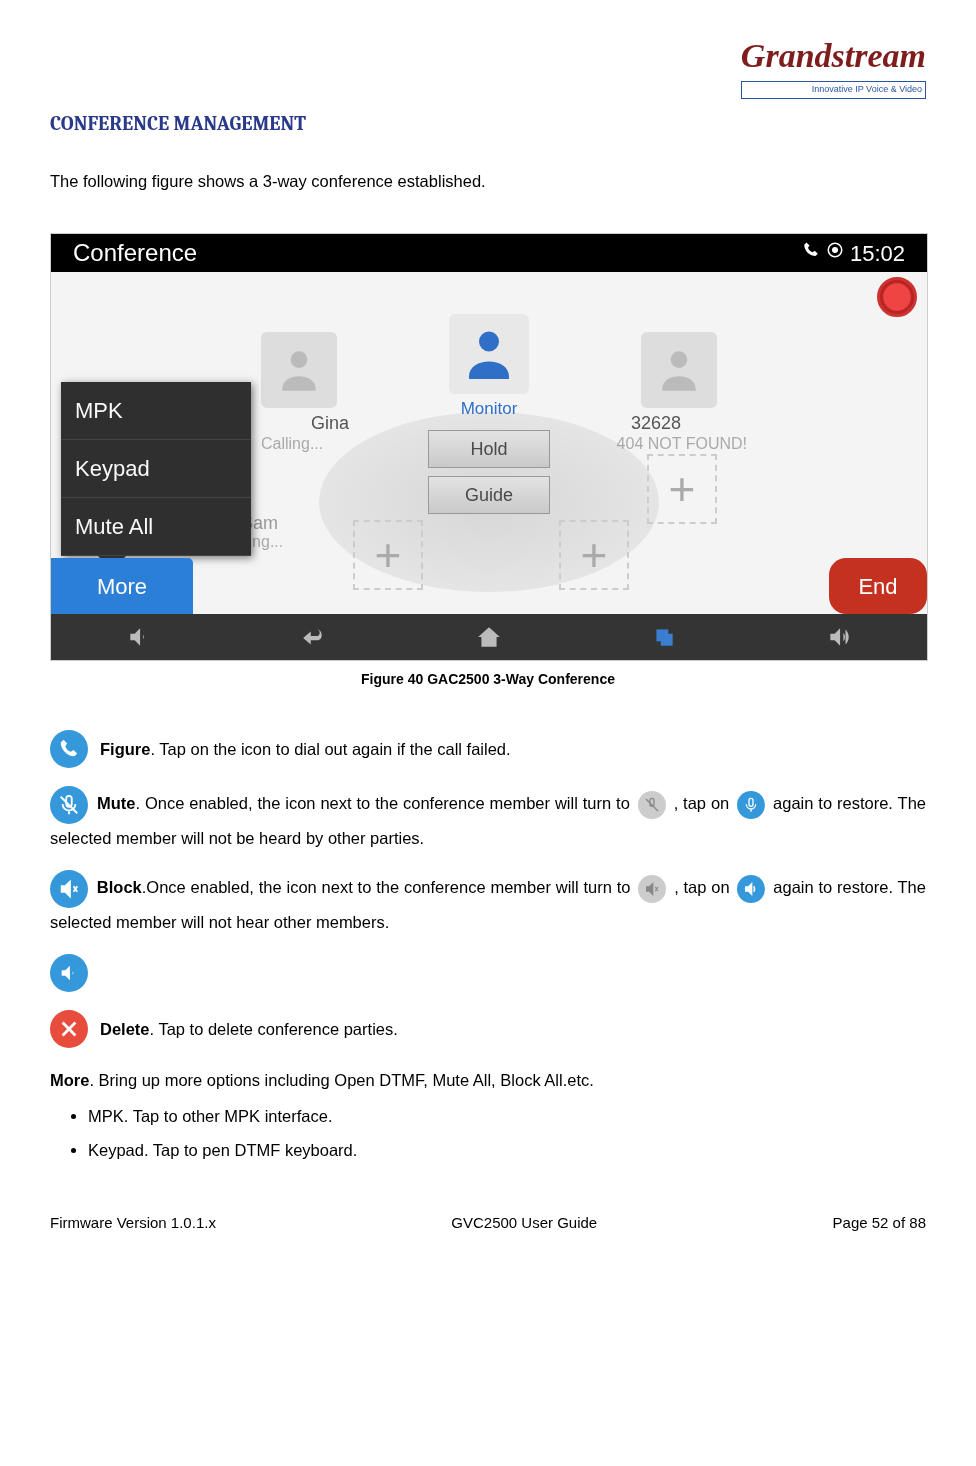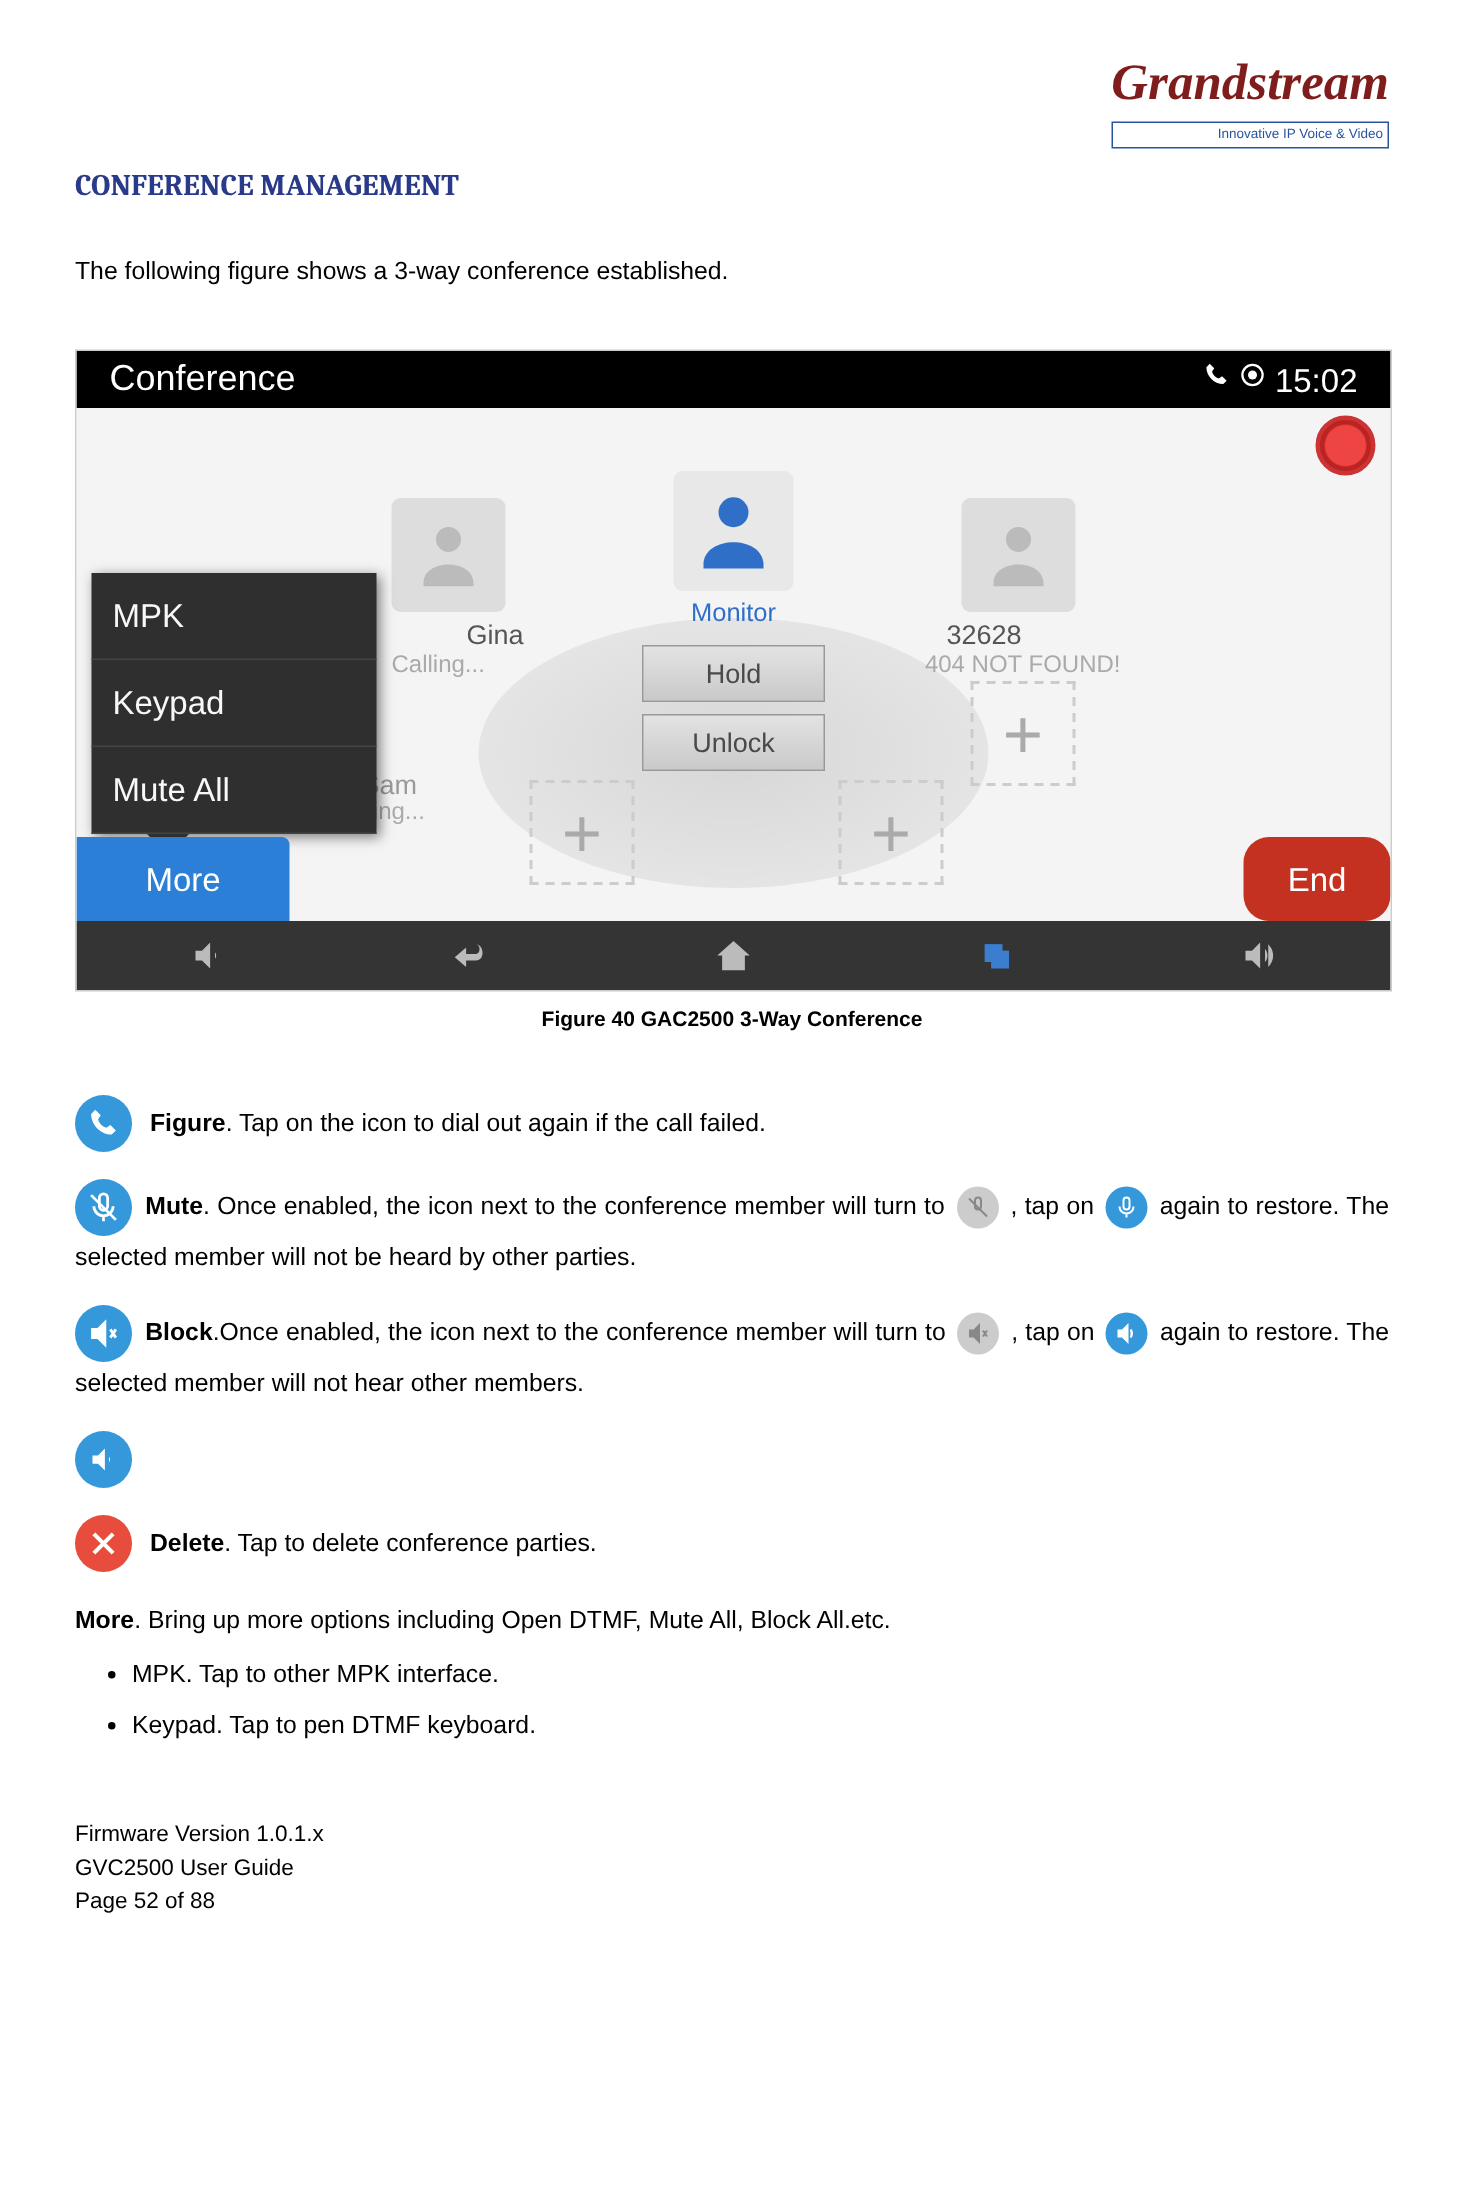--- a/index.html
+++ b/index.html
@@ -167,21 +167,21 @@
   .inline-icon.grey { background:#ccc;}
   .inline-icon.grey svg { fill:#888;}
   .inline-icon.blue { background:#3498db;}
   .def-row { margin-bottom: 18px; text-align: justify; line-height: 1.7;}
   .def-row b { font-weight:bold; }
   .def-row .icon-lead-row { display:flex; align-items:center; gap:8px;}
   ul.bullets { list-style: disc; padding-left: 38px; margin: 8px 0 0 0;}
   ul.bullets li { margin: 6px 0;}
   .footer {
     display:flex; justify-content:space-between;
-    padding-top: 30px; font-size:15px; color:#000;flex-direction:column;
+    padding-top: 30px; font-size:15px; color:#000;
   }
 </style>
 </head>
 <body>
 
 <div class="page">
 
   <div class="logo-row">
     <div class="logo-box">
       <div class="logo-g">Grandstream</div>
@@ -237,21 +237,21 @@
 
       <div class="avatar" style="right:210px; top:60px;">
         <svg viewBox="0 0 24 24" width="50" height="50">
             <path class="av-grey" d="M12 3a4 4 0 110 8 4 4 0 010-8zm-8 18c0-4 4-6 8-6s8 2 8 6v1H4z"></path>
           </svg>
       </div>
       <div class="label-dark" style="right:246px; top:138px;">32628</div>
       <div class="label-grey" style="right:180px; top:160px;">404 NOT FOUND!</div>
 
       <div class="btn-grey btn-hold">Hold</div>
-      <div class="btn-grey btn-unlock">Unlock</div>
+      <div class="btn-grey btn-unlock">Guide</div>
 
       <div class="plus-box" style="right:210px; top:182px;">+</div>
       <div class="plus-box" style="left:50%; top:248px; transform:translateX(70px);">+</div>
       <div class="plus-box" style="left:50%; top:248px; transform:translateX(-136px);">+</div>
 
       <div class="popup">
         <div class="popup-item">MPK</div>
         <div class="popup-item">Keypad</div>
         <div class="popup-item">Mute All</div>
         <div class="popup-arrow"></div>

